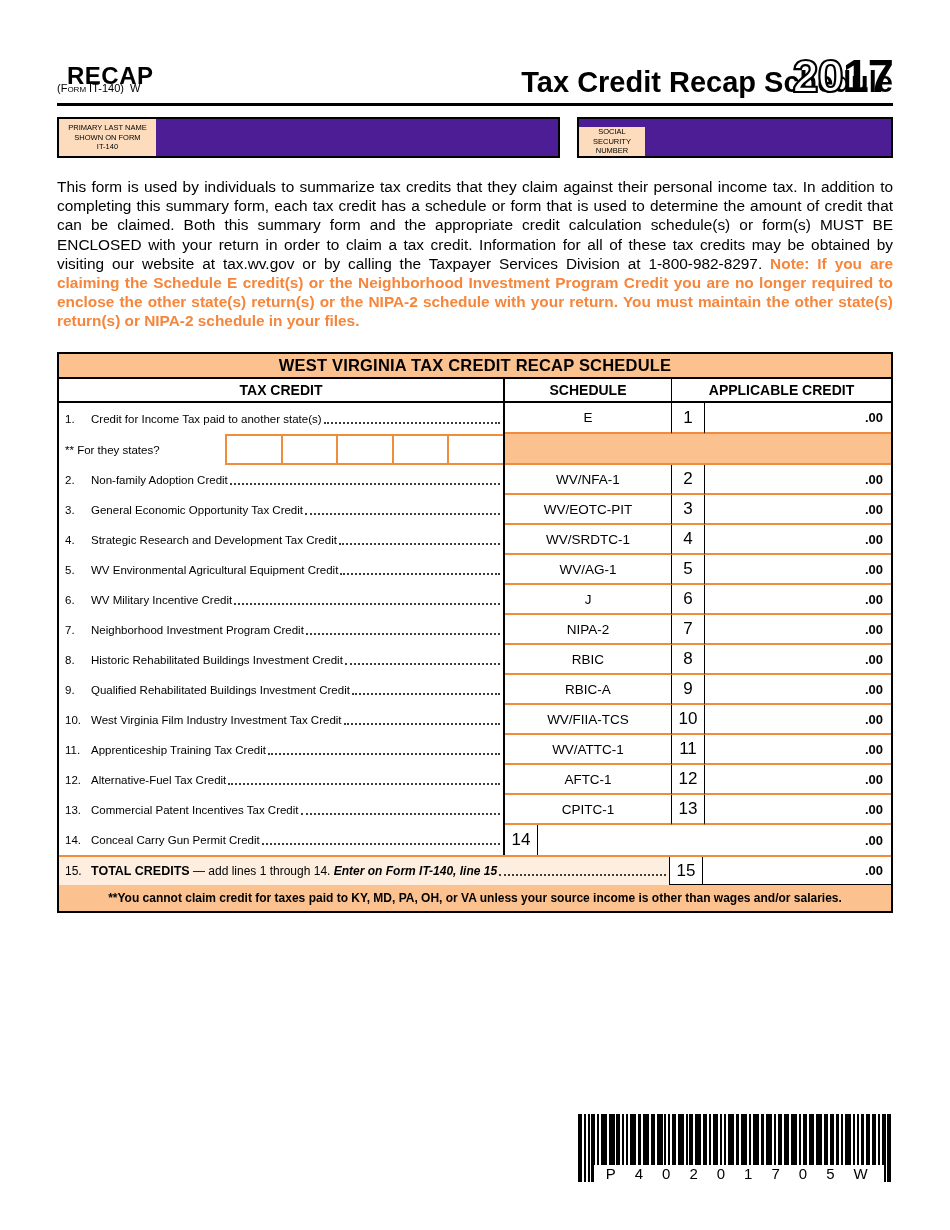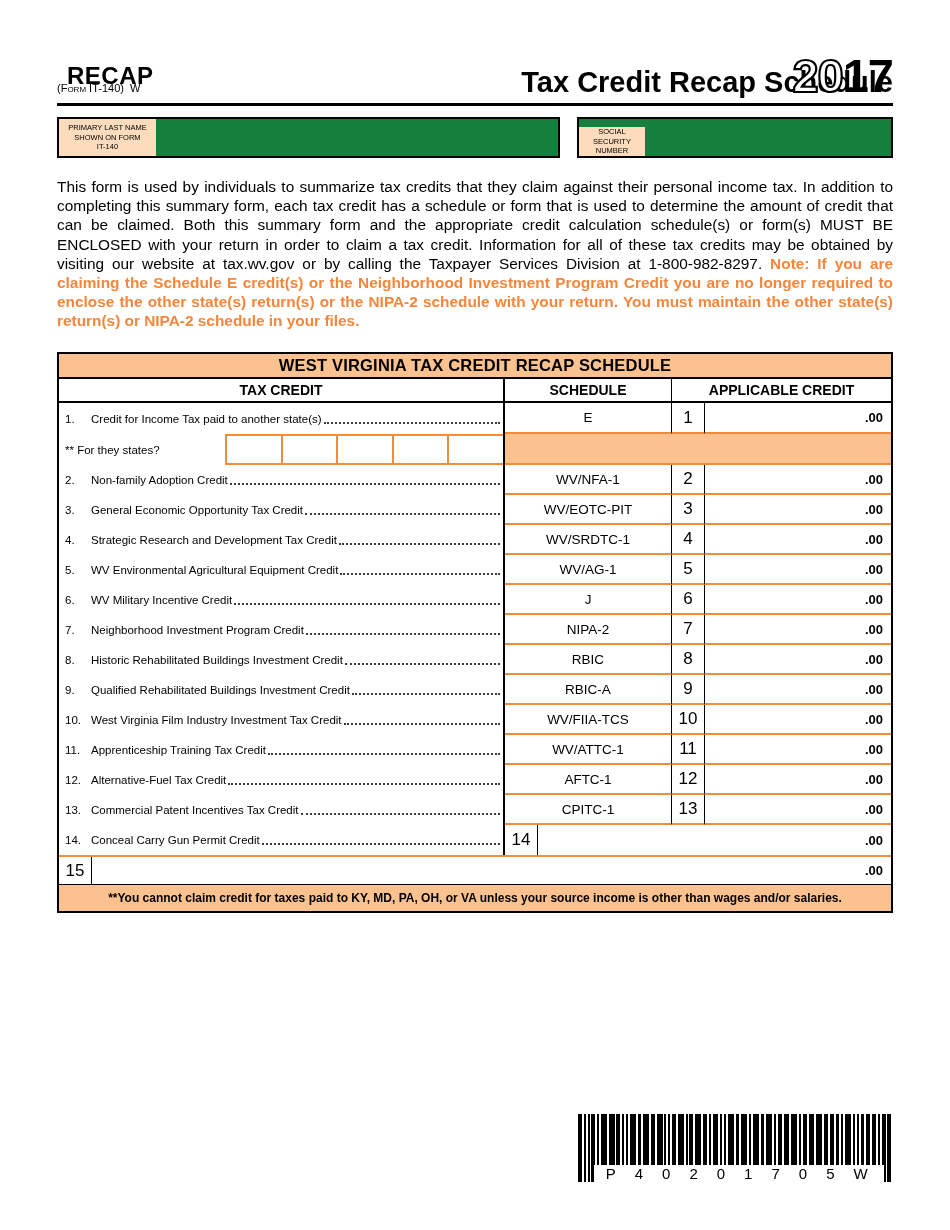--- a/index.html
+++ b/index.html
@@ -11,21 +11,21 @@
   
   .form-code { position:absolute; left:67px; top:62px; font-size:24px; font-weight:bold; letter-spacing:.5px; }
   .form-sub  { position:absolute; left:57px; top:82px; font-size:11px; font-variant:small-caps; white-space:pre; }
   .page-title{ position:absolute; left:57px; top:66px; width:836px; text-align:right; font-size:29px; font-weight:700; }
   .year { position:absolute; top:48px; right:57px; font-size:47px; font-weight:800; letter-spacing:-1px; white-space:nowrap; }
   .year-outline { color:#fff; -webkit-text-stroke:2.2px #000; }
   .year-solid { color:#000;margin-top:41px; }
   .rule { position:absolute; left:57px; top:103px; width:836px; height:3px; background:#000; }
   
   .id-row { position:absolute; left:57px; top:117px; width:836px; display:flex; }
-  .id-box { height:41px; border:2px solid #000; background:#15803d; display:flex; }
+  .id-box { height:41px; border:2px solid #000; background:#4c1d95; display:flex; }
   .id-box.name { width:503px; margin-right:17px; }
   .id-box.ssn  { width:316px;align-items:flex-end; }
   .id-label { background:#fcdcbc; font-size:7.5px; line-height:1.3; display:flex; align-items:center; justify-content:center; text-align:center; white-space:pre-line; }
   .id-box.name .id-label { width:97px; }
   .id-box.ssn  .id-label { width:66px; }
   .id-input { flex:1; }
   
   .intro { position:absolute; left:57px; top:177px; width:836px; font-size:15.4px; line-height:19.2px; text-align:justify; }
   .intro-orange { color:#f5863b; font-weight:bold; }
   
@@ -290,20 +290,27 @@
       <span class="leader"></span>
     </div>
     <div class="cell cell-num rb">14</div>
     <div class="cell cell-amount rb">
             <span>.00</span>
           </div>
   </div>
       </div>
 
     <div class="total-row">
+      <div class="total-label">
+        <span class="row-num">15.</span>
+        <span class="tl-bold">TOTAL CREDITS</span>
+        <span class="tl-mid"> — add lines 1 through 14. </span>
+        <span class="tl-italic">Enter on Form IT-140, line 15</span>
+        <span class="leader"></span>
+      </div>
       <div class="cell cell-num">15</div>
       <div class="cell cell-amount">
           <span>.00</span>
         </div>
     </div>
 
     <div class="t-foot">**You cannot claim credit for taxes paid to KY, MD, PA, OH, or VA unless your source income is other than wages and/or salaries.</div>
   </div>
 
   <div class="barcode-wrap">

